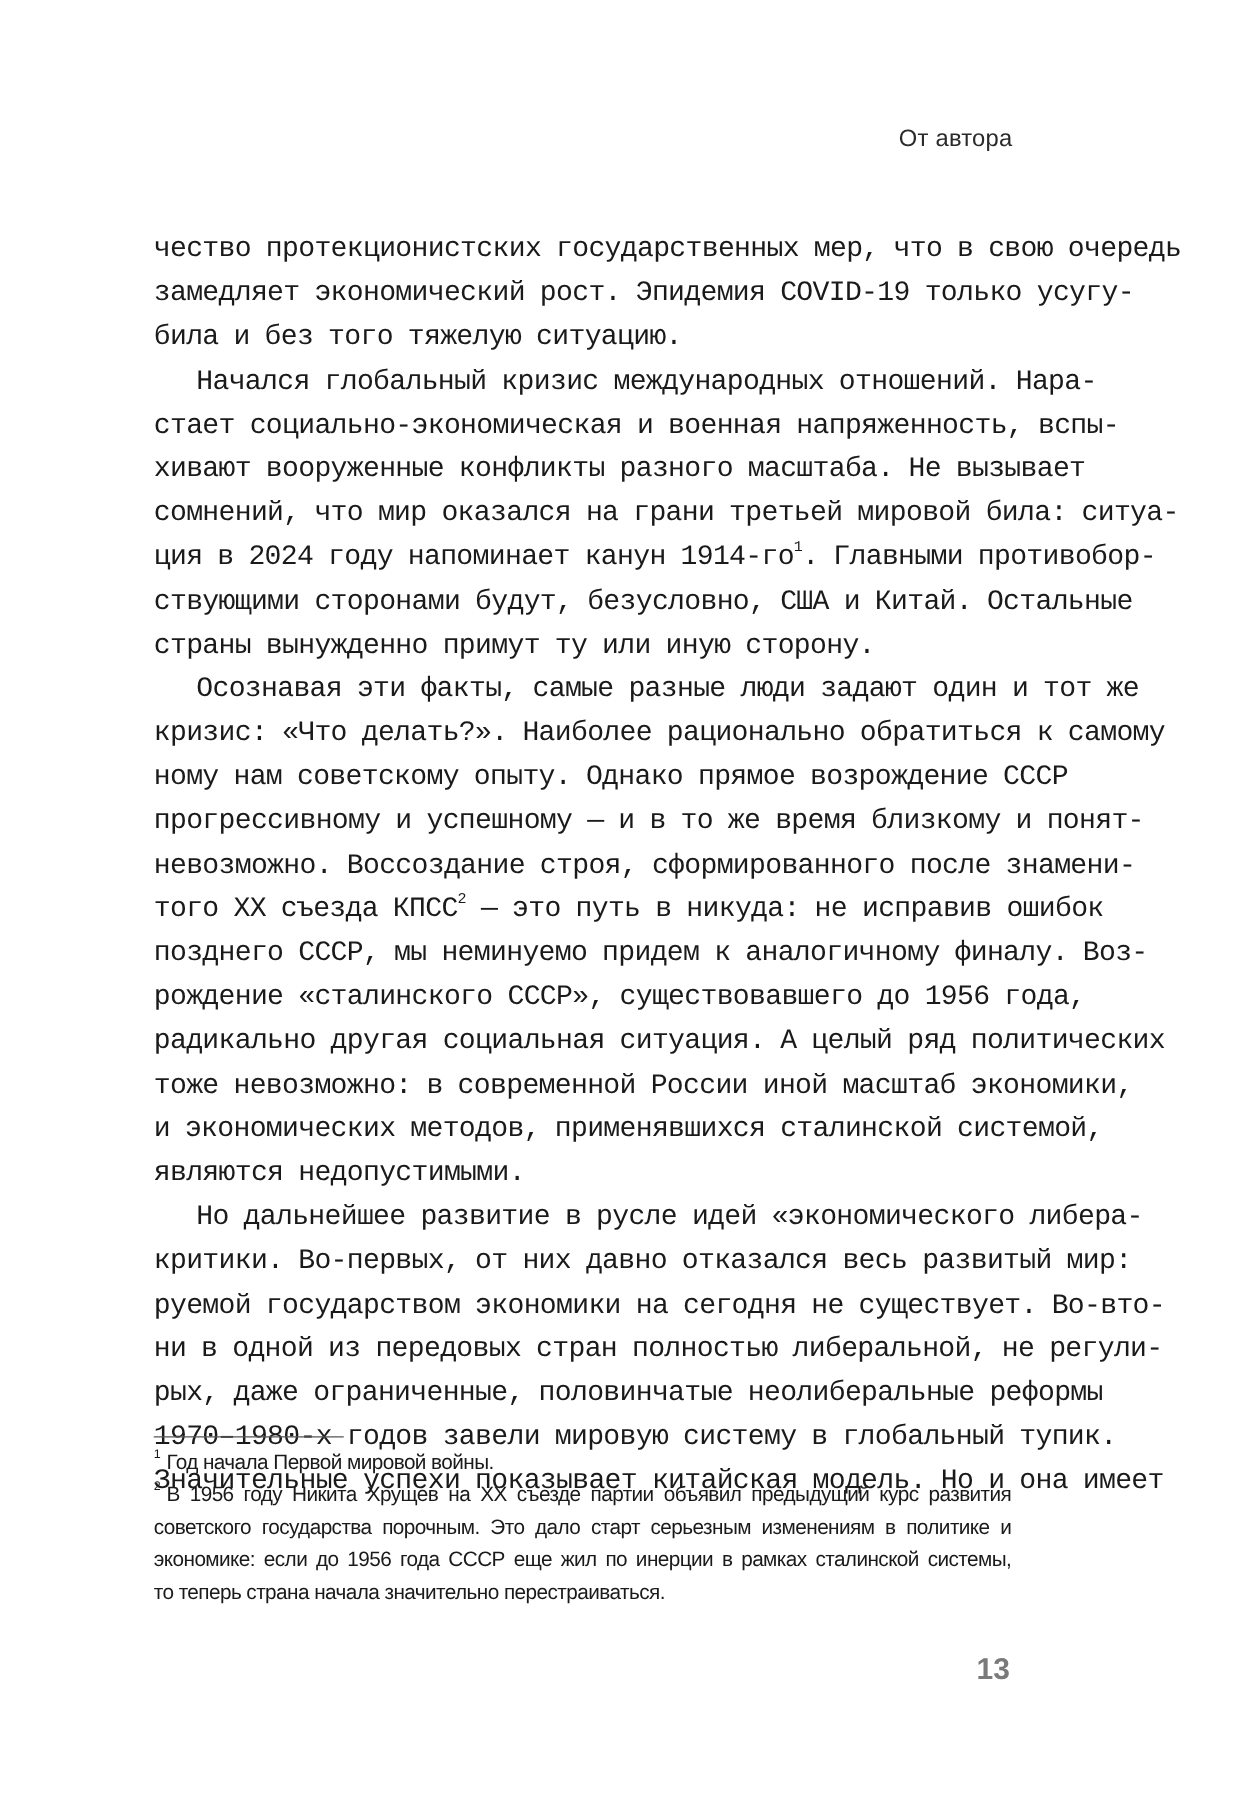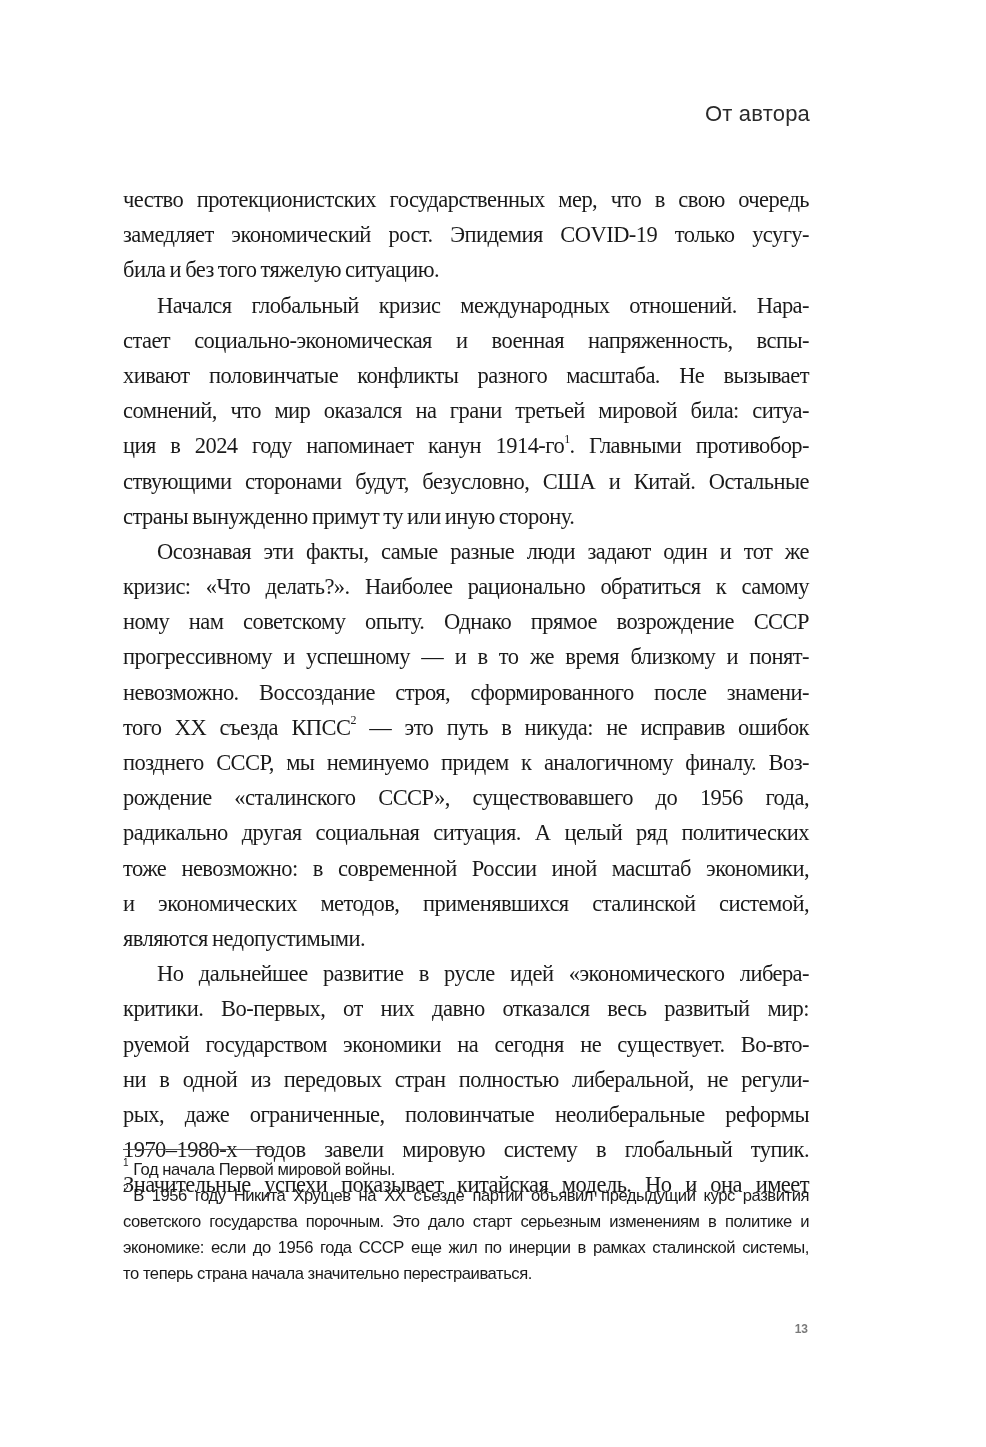--- a/index.html
+++ b/index.html
@@ -1,32 +1,32 @@
 <!DOCTYPE html>
 <html><head>
   <meta charset="utf-8">
   <style>
     html, body { margin: 0; padding: 0; background: #ffffff; }
     body { width: 986px; height: 1447px; position: relative; overflow: hidden; }
     .page { position: absolute; left: 0; top: 0; width: 986px; height: 1447px; background: #ffffff; }
     .running-head {
       position: absolute; right: 176px; top: 101px;
-      font-family: "Liberation Sans", sans-serif; font-size: 22px; color: #2a2a2a;
+      font-family: "Liberation Sans", sans-serif; font-size: 19px; color: #2a2a2a;
       letter-spacing: 0.2px;
     }
     .body-text {
       position: absolute; left: 123px; top: 182px; width: 686px;
       font-family: "DejaVu Serif", serif; color: #1a1a1a;
     }
     .line {
       display: block; height: 35.2px; line-height: 35.2px;
       font-size: 19.6px; white-space: nowrap;
       text-align: justify; text-align-last: justify;
       letter-spacing: -0.55px; word-spacing: -1px;
-      font-family: Liberation Serif, serif; font-size: 22.5px;
+      font-family: Liberation Mono, monospace; font-size: 22.5px;
     }
     .line.indent { padding-left: 34px; }
     .line.last { text-align-last: left; }
     sup { font-size: 12px; line-height: 0; position: relative; top: -2px; }
     .fn-rule {
       position: absolute; left: 123px; top: 1149px; width: 152px; height: 0;
       border-top: 1px solid #555;
     }
     .footnotes {
       position: absolute; left: 123px; top: 1157px; width: 686px;
@@ -35,39 +35,39 @@
     .fn-line {
       display: block; height: 26px; line-height: 26px; font-size: 16.6px;
       white-space: nowrap; text-align: justify; text-align-last: justify;
       letter-spacing: -0.45px;
     }
     .fn-line.last { text-align-last: left; }
     .fn-line sup { font-size: 10px; top: -2px; margin-right: 5px; }
     .page-number {
       position: absolute; right: 178px; top: 1322px;
       font-family: "Liberation Sans", sans-serif; font-weight: bold;
-      font-size: 12px; color: #7a7a7a;
+      font-size: 24px; color: #7a7a7a;
     }
   </style>
 </head>
 <body>
 
 <div class="page">
   <div class="running-head">От автора</div>
 
   <div class="body-text" id="body-text">
       <div>
         <span class="line">чество протекционистских государственных мер, что в свою очередь</span>
         <span class="line">замедляет экономический рост. Эпидемия COVID-19 только усугу-</span>
         <span class="line last">била и без того тяжелую ситуацию.</span>
       </div>
       <div>
         <span class="line indent">Начался глобальный кризис международных отношений. Нара-</span>
         <span class="line">стает социально-экономическая и военная напряженность, вспы-</span>
-        <span class="line">хивают половинчатые конфликты разного масштаба. Не вызывает</span>
+        <span class="line">хивают вооруженные конфликты разного масштаба. Не вызывает</span>
         <span class="line">сомнений, что мир оказался на грани третьей мировой била: ситуа-</span>
         <span class="line"><span>ция в 2024 году напоминает канун 1914-го</span><sup>1</sup><span>. Главными противобор-</span></span>
         <span class="line">ствующими сторонами будут, безусловно, США и Китай. Остальные</span>
         <span class="line last">страны вынужденно примут ту или иную сторону.</span>
       </div>
       <div>
         <span class="line indent">Осознавая эти факты, самые разные люди задают один и тот же</span>
         <span class="line">кризис: «Что делать?». Наиболее рационально обратиться к самому</span>
         <span class="line">ному нам советскому опыту. Однако прямое возрождение СССР</span>
         <span class="line">прогрессивному и успешному — и в то же время близкому и понят-</span>

